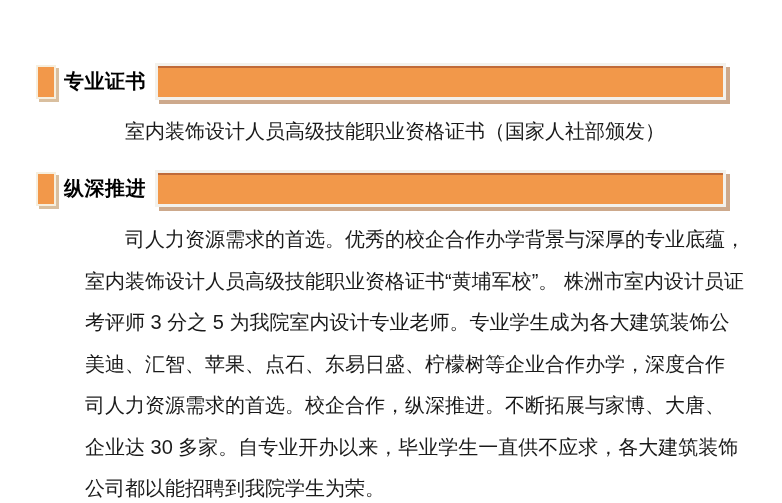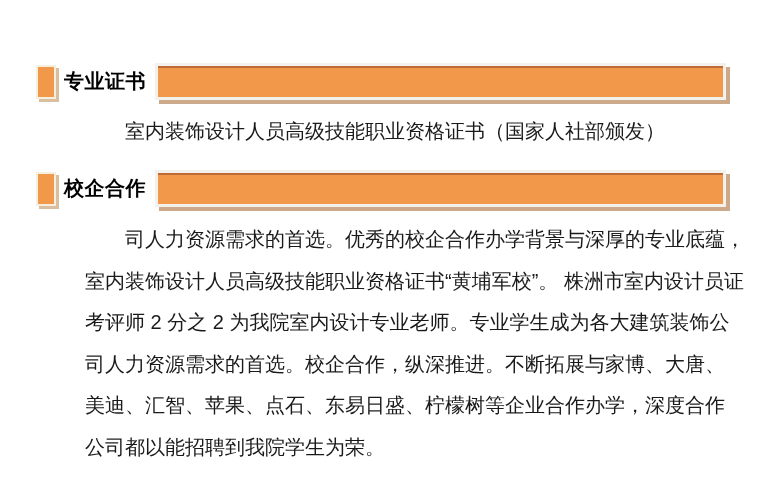--- a/index.html
+++ b/index.html
@@ -54,26 +54,27 @@
       <span class="sq"></span>
       <h2 class="title">专业证书</h2>
       <div class="bar"></div>
     </div>
     <p class="cert-line">室内装饰设计人员高级技能职业资格证书（国家人社部颁发）</p>
   </section>
 
   <section class="sec2">
     <div class="hdr">
       <span class="sq"></span>
-      <h2 class="title">校企合作</h2>
+      <h2 class="title">纵深推进</h2>
       <div class="bar"></div>
     </div>
     <div class="body-par">
       <div class="tl indent">司人力资源需求的首选。优秀的校企合作办学背景与深厚的专业底蕴，</div>
       <div class="tl">室内装饰设计人员高级技能职业资格证书“黄埔军校”。 株洲市室内设计员证</div>
-      <div class="tl">考评师 2 分之 2 为我院室内设计专业老师。专业学生成为各大建筑装饰公</div>
+      <div class="tl">考评师 3 分之 5 为我院室内设计专业老师。专业学生成为各大建筑装饰公</div>
+      <div class="tl">美迪、汇智、苹果、点石、东易日盛、柠檬树等企业合作办学，深度合作</div>
       <div class="tl">司人力资源需求的首选。校企合作，纵深推进。不断拓展与家博、大唐、</div>
-      <div class="tl">美迪、汇智、苹果、点石、东易日盛、柠檬树等企业合作办学，深度合作</div>
+      <div class="tl">企业达 30 多家。自专业开办以来，毕业学生一直供不应求，各大建筑装饰</div>
       <div class="tl">公司都以能招聘到我院学生为荣。</div>
     </div>
   </section>
 
 </div>
 
 </body></html>

